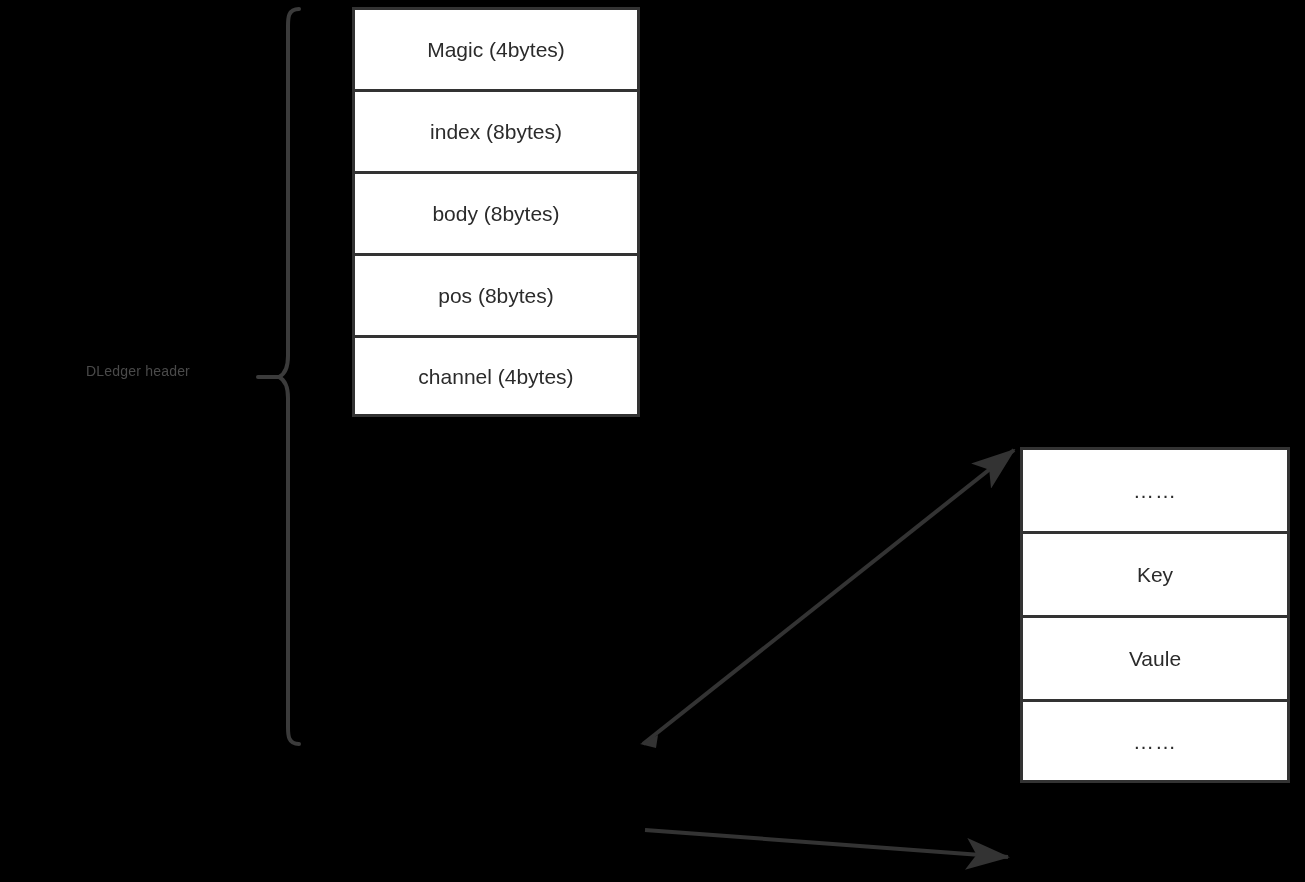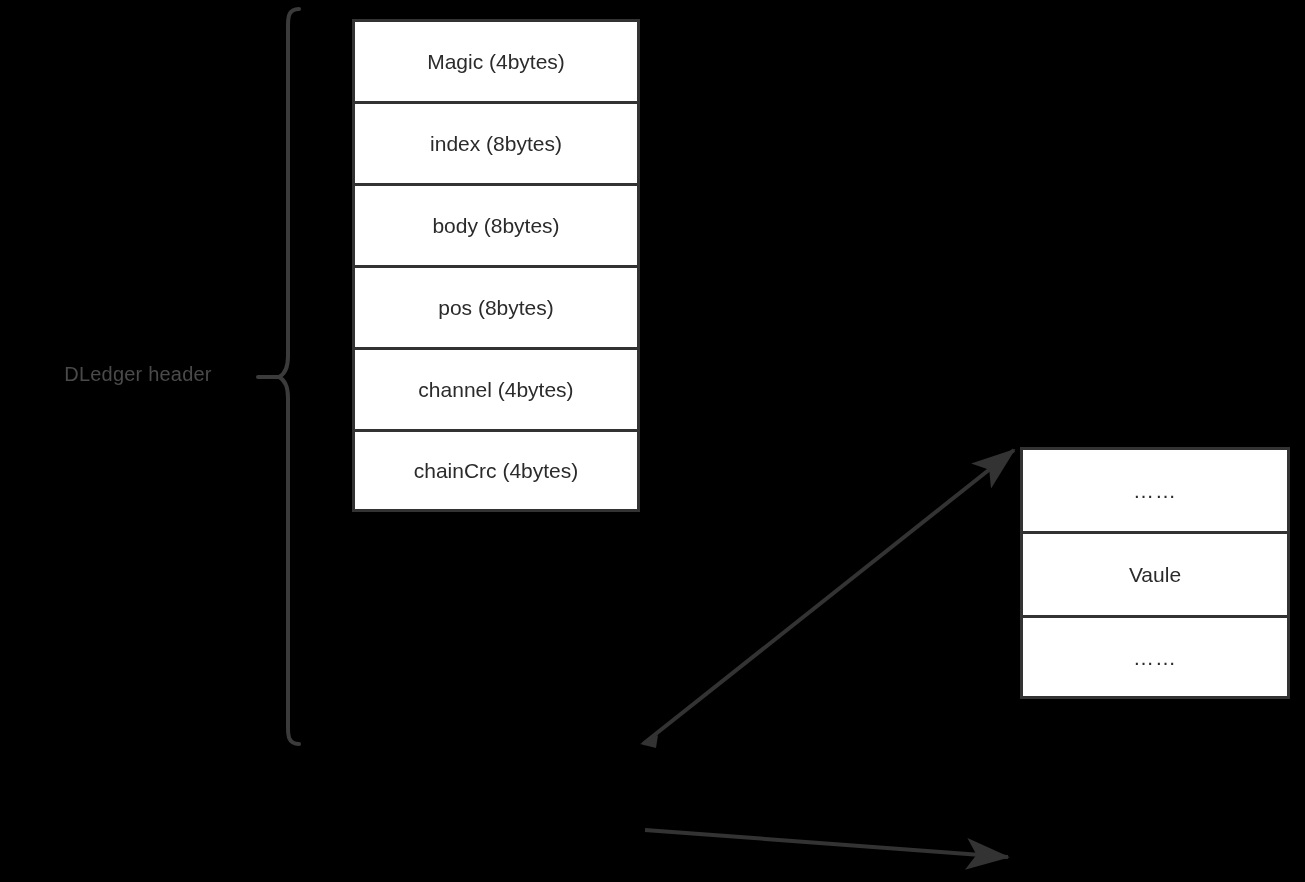--- a/index.html
+++ b/index.html
@@ -35,21 +35,21 @@
   }
 
   
   .brace-label {
     position: absolute;
     left: 18px;
     top: 363px;
     width: 240px;
     text-align: center;
     color: #4a4a4a;
-    font-size: 20px;
+    font-size: 14px;
     letter-spacing: 0.2px;
     white-space: nowrap;
   }
 
   
   .column {
     position: absolute;
     box-sizing: border-box;
   }
   .cell {
@@ -65,21 +65,21 @@
     line-height: 1;
     white-space: nowrap;
   }
   .cell:last-child {
     border-bottom-width: 3px;
   }
 
   
   #entry-column {
     left: 352px;
-    top: 19px;
+    top: 7px;
     width: 288px;
   }
   #entry-column .cell {
     height: 82.1px;
   }
 
   
   #body-column {
     left: 1020px;
     top: 447px;
@@ -100,25 +100,25 @@
 <div id="canvas">
 
   <div class="brace-label">DLedger header</div>
 
   <div class="column" id="entry-column">
     <div class="cell">Magic (4bytes)</div>
     <div class="cell">index (8bytes)</div>
     <div class="cell">body (8bytes)</div>
     <div class="cell">pos (8bytes)</div>
     <div class="cell">channel (4bytes)</div>
-    <div class="cell">chainCrc (4bytes)</div>
   </div>
 
   <div class="column" id="body-column">
     <div class="cell ellipsis-cell">……</div>
+    <div class="cell">Key</div>
     <div class="cell">Vaule</div>
     <div class="cell ellipsis-cell">……</div>
   </div>
 
   <svg id="vector-layer" viewBox="0 0 1305 882">
     <defs>
       <marker id="arrowhead" markerWidth="11" markerHeight="8" refX="10.5" refY="4" orient="auto" markerUnits="strokeWidth">
         <path d="M0,0 L11,4 L0,8 L2.6,4 Z" fill="#333333"></path>
       </marker>
     </defs>

